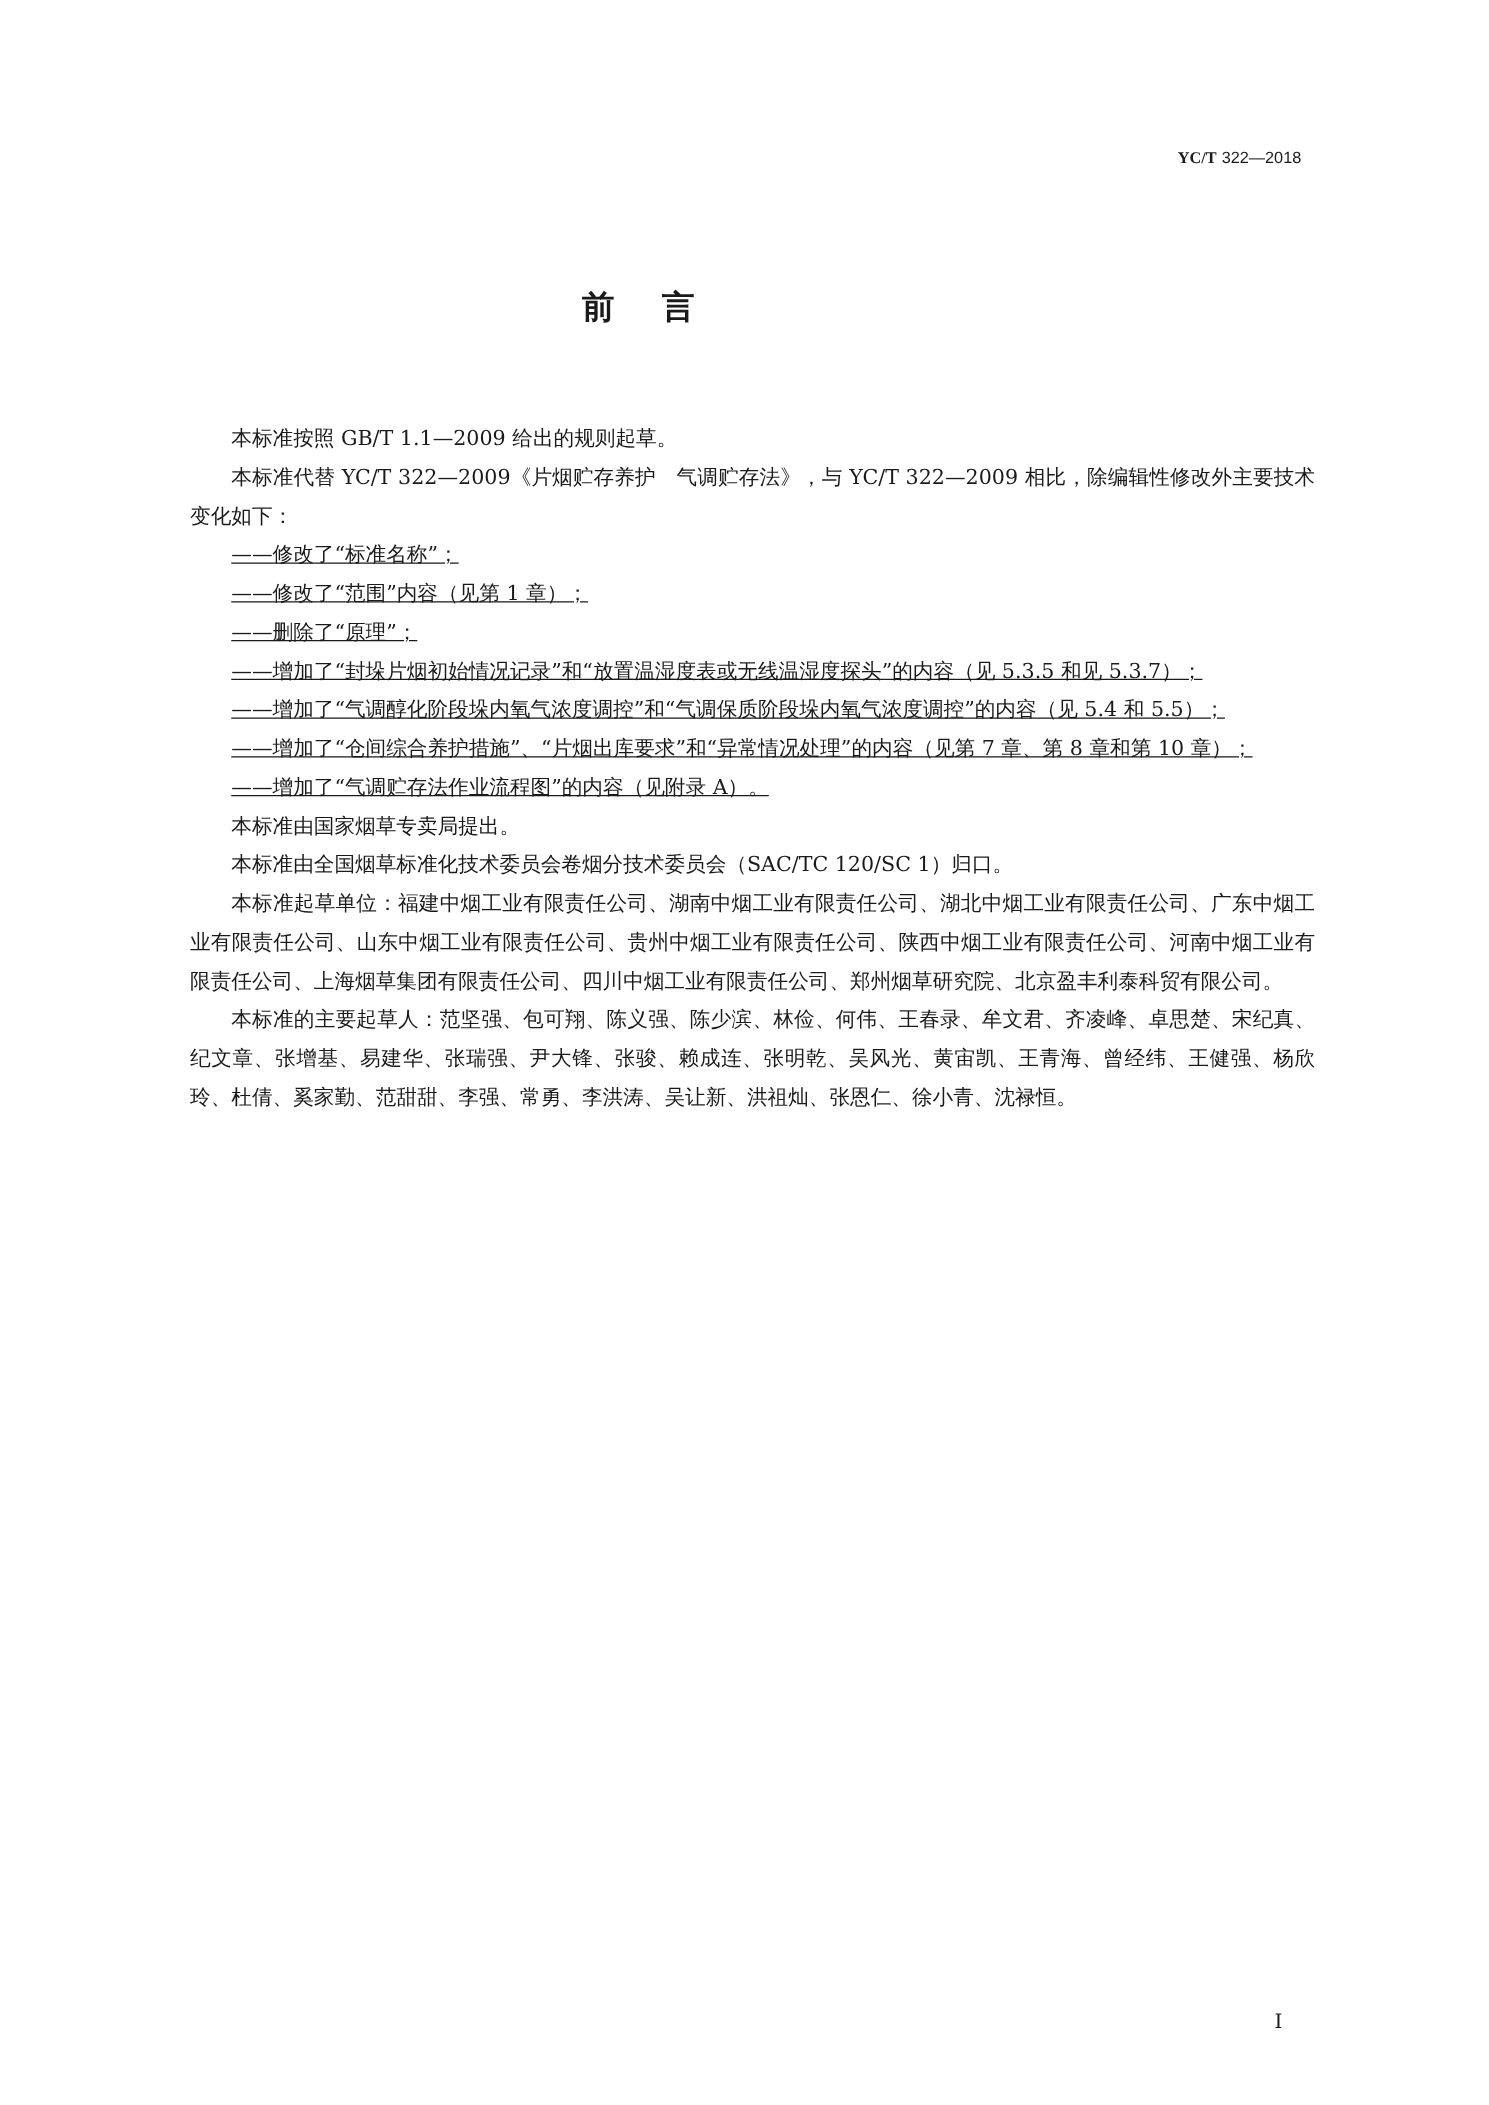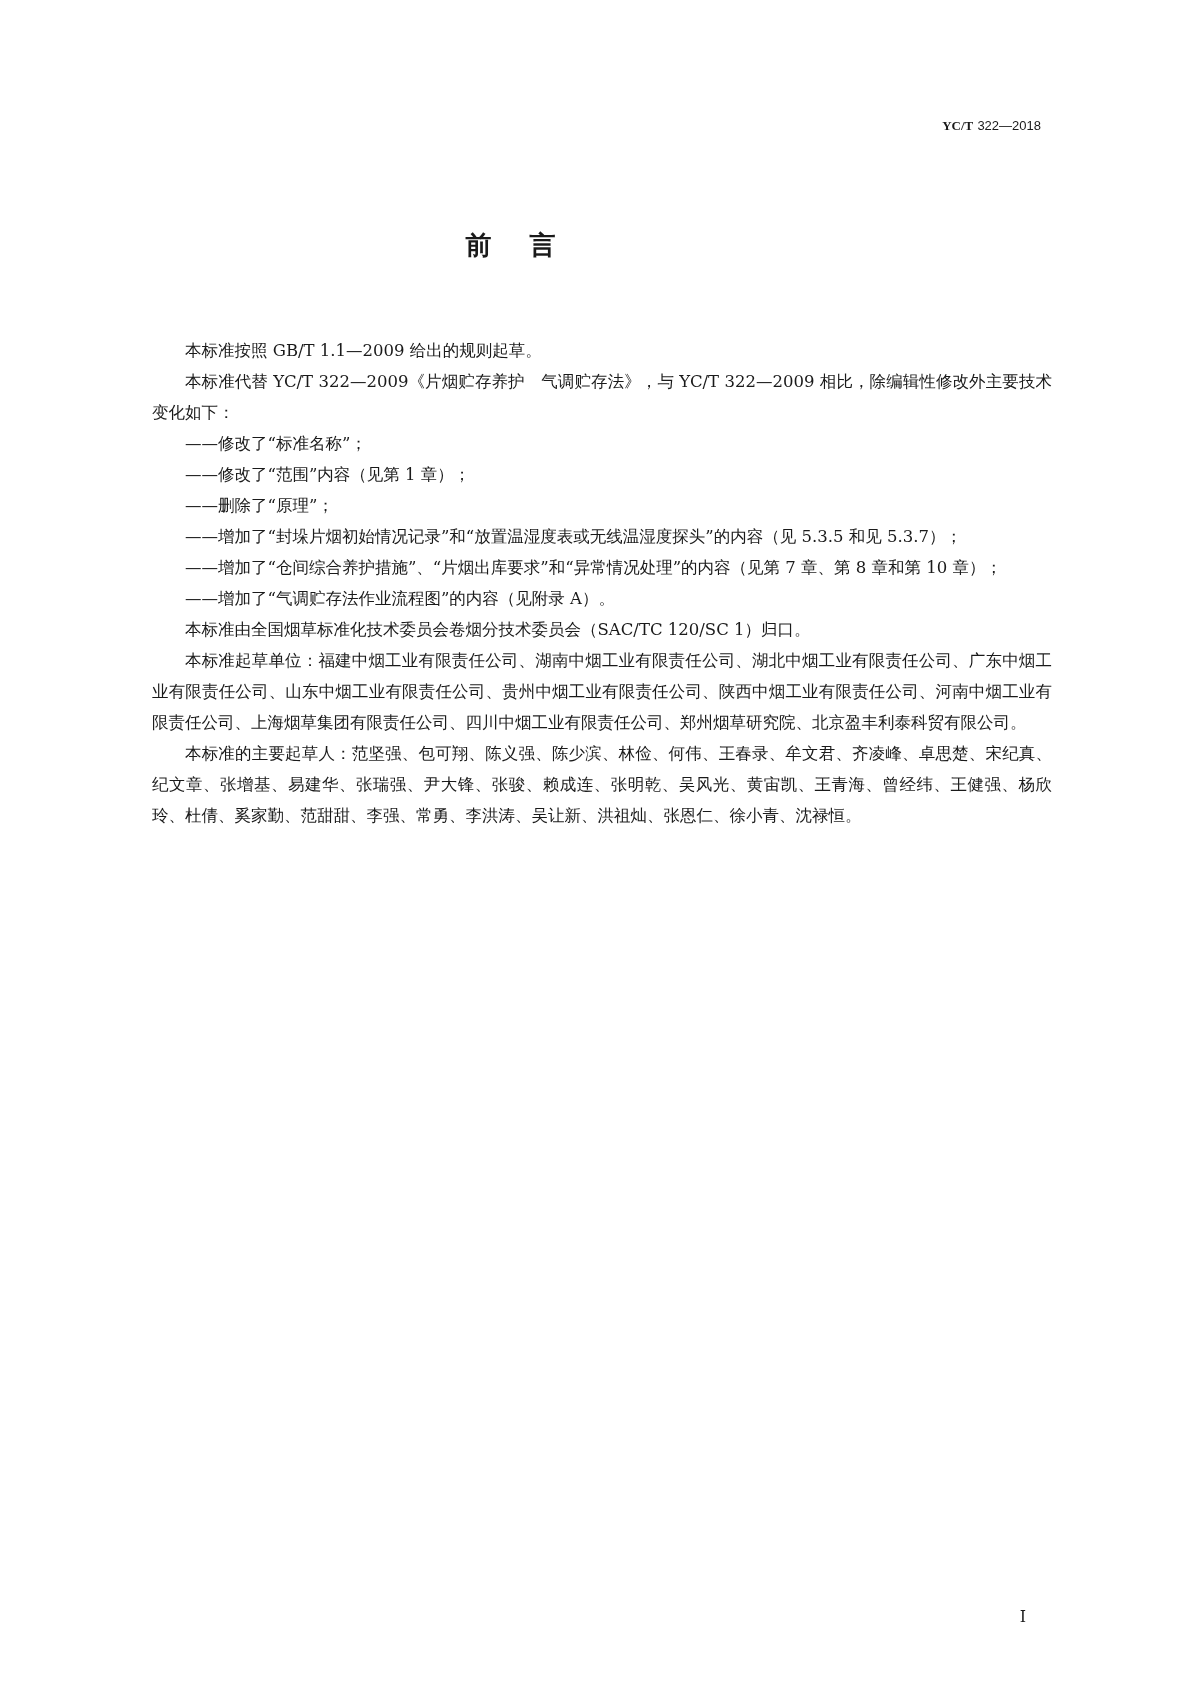--- a/index.html
+++ b/index.html
@@ -5,21 +5,21 @@
   html, body { margin:0; padding:0; background:#ffffff; }
   body { width:1191px; height:1684px; position:relative; overflow:hidden;
          font-family:"DejaVu Serif","Liberation Serif",serif; color:#1a1a1a; }
   .header-code { position:absolute; top:118px; right:150px; font-size:13px; }
   .header-code .org { font-family:"Liberation Serif",serif; font-weight:bold; }
   .header-code .num { font-family:"Liberation Sans",sans-serif; }
   .title { position:absolute; top:228px; left:0; width:1021px; text-align:center;
            font-size:26px; font-weight:bold; letter-spacing:38px; padding-left:38px; box-sizing:border-box; }
   .content { position:absolute; top:335px; left:152px; width:900px; font-size:16.5px; line-height:31px; }
   .p { text-indent:2em; text-align:justify; }
-  .item { padding-left:2em; position:relative; text-align:justify; }
+  .item { padding-left:2em; position:relative; text-align:justify;text-decoration:underline; }
   .item .body { display:block; padding-left:2em; text-indent:-2em; }
   .page-num { position:absolute; top:1607px; right:165px; font-size:16px; }
 </style>
 </head>
 <body>
 
 <div class="header-code">
   <span class="org">YC/T</span>
   <span class="num">322—2018</span>
 </div>
@@ -36,24 +36,28 @@
   <div class="item">
       <span class="body">——修改了“范围”内容（见第 1 章）；</span>
     </div>
   <div class="item">
       <span class="body">——删除了“原理”；</span>
     </div>
   <div class="item">
       <span class="body">——增加了“封垛片烟初始情况记录”和“放置温湿度表或无线温湿度探头”的内容（见 5.3.5 和见 5.3.7）；</span>
     </div>
   <div class="item">
+      <span class="body">——增加了“气调醇化阶段垛内氧气浓度调控”和“气调保质阶段垛内氧气浓度调控”的内容（见 5.4 和 5.5）；</span>
+    </div>
+  <div class="item">
       <span class="body">——增加了“仓间综合养护措施”、“片烟出库要求”和“异常情况处理”的内容（见第 7 章、第 8 章和第 10 章）；</span>
     </div>
   <div class="item">
       <span class="body">——增加了“气调贮存法作业流程图”的内容（见附录 A）。</span>
     </div>
 
+  <div class="p">本标准由国家烟草专卖局提出。</div>
   <div class="p">本标准由全国烟草标准化技术委员会卷烟分技术委员会（SAC/TC 120/SC 1）归口。</div>
   <div class="p">本标准起草单位：福建中烟工业有限责任公司、湖南中烟工业有限责任公司、湖北中烟工业有限责任公司、广东中烟工业有限责任公司、山东中烟工业有限责任公司、贵州中烟工业有限责任公司、陕西中烟工业有限责任公司、河南中烟工业有限责任公司、上海烟草集团有限责任公司、四川中烟工业有限责任公司、郑州烟草研究院、北京盈丰利泰科贸有限公司。</div>
   <div class="p">本标准的主要起草人：范坚强、包可翔、陈义强、陈少滨、林俭、何伟、王春录、牟文君、齐凌峰、卓思楚、宋纪真、纪文章、张增基、易建华、张瑞强、尹大锋、张骏、赖成连、张明乾、吴风光、黄宙凯、王青海、曾经纬、王健强、杨欣玲、杜倩、奚家勤、范甜甜、李强、常勇、李洪涛、吴让新、洪祖灿、张恩仁、徐小青、沈禄恒。</div>
 </div>
 
 <div class="page-num">I</div>
 
 </body></html>

